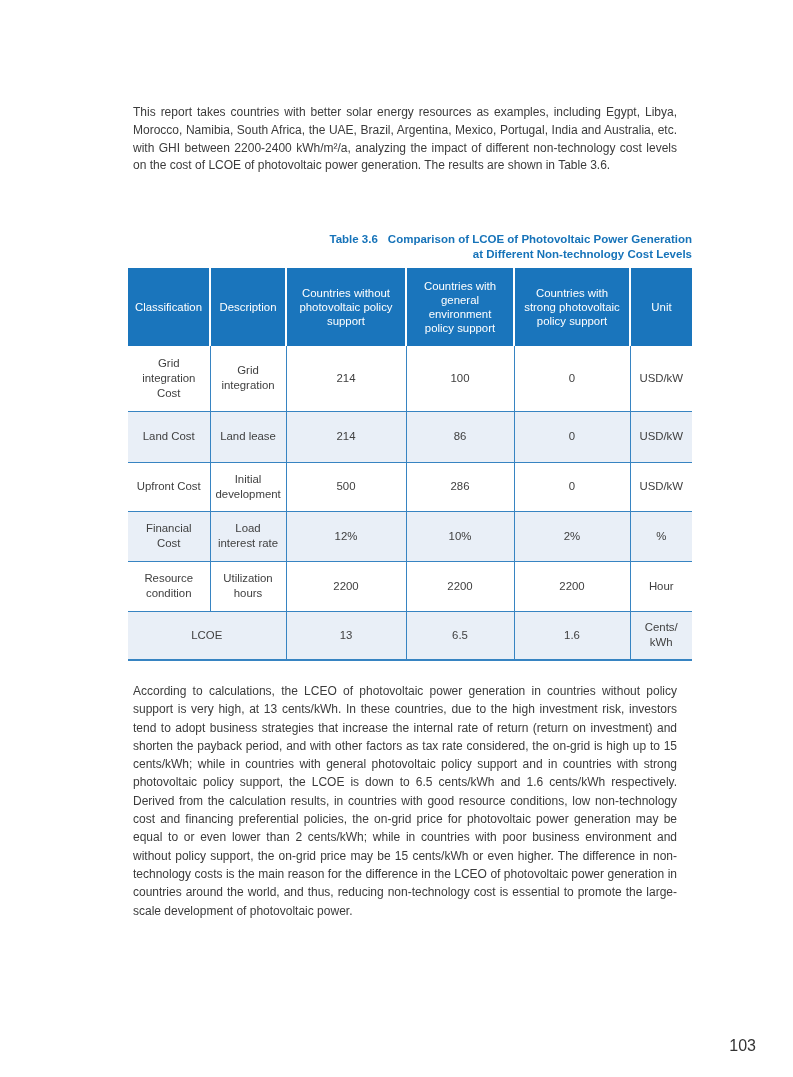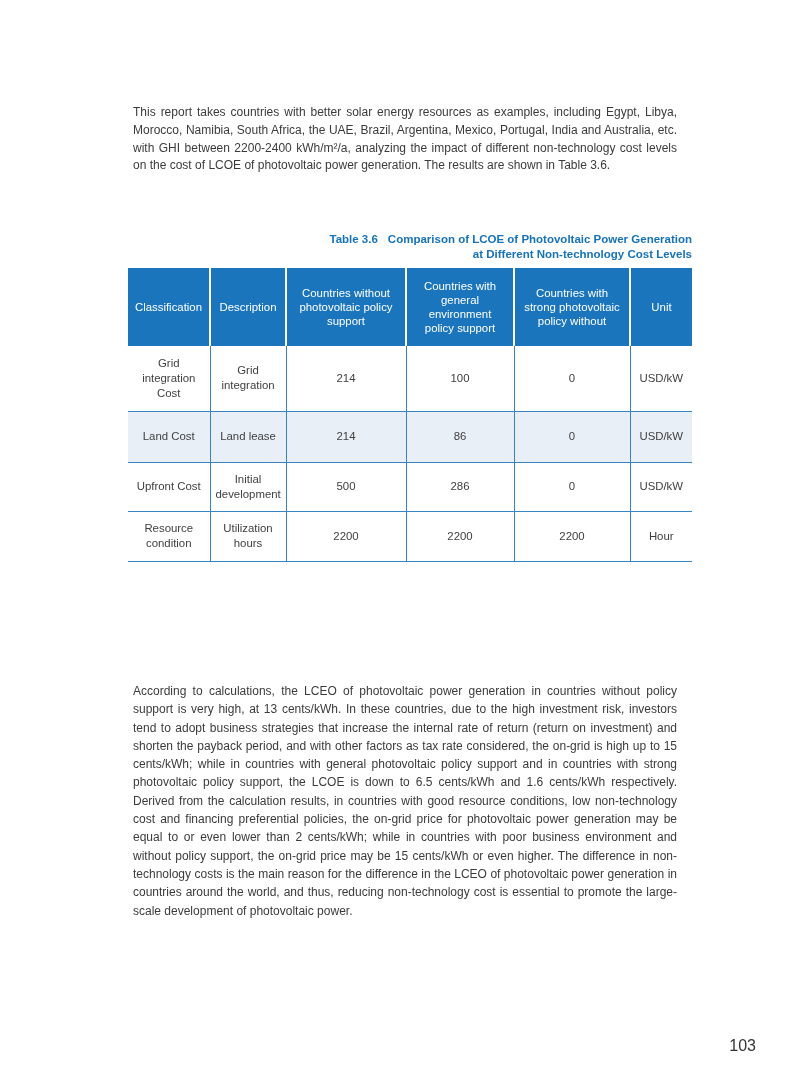--- a/index.html
+++ b/index.html
@@ -103,21 +103,21 @@
       <col style="width:108px">
         <col style="width:116px">
         <col style="width:62px">
     </colgroup>
     <thead>
       <tr>
         <th>Classification</th>
         <th>Description</th>
         <th>Countries without photovoltaic policy support</th>
         <th>Countries with general environment policy support</th>
-        <th>Countries with strong photovoltaic policy without</th>
+        <th>Countries with strong photovoltaic policy support</th>
         <th>Unit</th>
       </tr>
     </thead>
     <tbody>
       <tr class="r1">
         <td>Grid integration Cost</td>
         <td>Grid integration</td>
         <td>214</td>
         <td>100</td>
         <td>0</td>
@@ -132,27 +132,43 @@
         <td>USD/kW</td>
       </tr>
       <tr class="r3">
         <td>Upfront Cost</td>
         <td>Initial development</td>
         <td>500</td>
         <td>286</td>
         <td>0</td>
         <td>USD/kW</td>
       </tr>
+      <tr class="r4 alt">
+        <td>Financial Cost</td>
+        <td>Load interest rate</td>
+        <td>12%</td>
+        <td>10%</td>
+        <td>2%</td>
+        <td>%</td>
+      </tr>
       <tr class="r5">
         <td>Resource condition</td>
         <td>Utilization hours</td>
         <td>2200</td>
         <td>2200</td>
         <td>2200</td>
         <td>Hour</td>
+      </tr>
+      <tr class="r6 alt last">
+        <td colspan="2">LCOE</td>
+        <td>13</td>
+        <td>6.5</td>
+        <td>1.6</td>
+        <td class="pre">Cents/
+kWh</td>
       </tr>
     </tbody>
   </table>
 
   <p class="para para-analysis">According to calculations, the LCEO of photovoltaic power generation in countries without policy support is very high, at 13 cents/kWh. In these countries, due to the high investment risk, investors tend to adopt business strategies that increase the internal rate of return (return on investment) and shorten the payback period, and with other factors as tax rate considered, the on-grid is high up to 15 cents/kWh; while in countries with general photovoltaic policy support and in countries with strong photovoltaic policy support, the LCOE is down to 6.5 cents/kWh and 1.6 cents/kWh respectively. Derived from the calculation results, in countries with good resource conditions, low non-technology cost and financing preferential policies, the on-grid price for photovoltaic power generation may be equal to or even lower than 2 cents/kWh; while in countries with poor business environment and without policy support, the on-grid price may be 15 cents/kWh or even higher. The difference in non-technology costs is the main reason for the difference in the LCEO of photovoltaic power generation in countries around the world, and thus, reducing non-technology cost is essential to promote the large-scale development of photovoltaic power.</p>
 
   <div class="page-number">103</div>
 
 </div>
 

